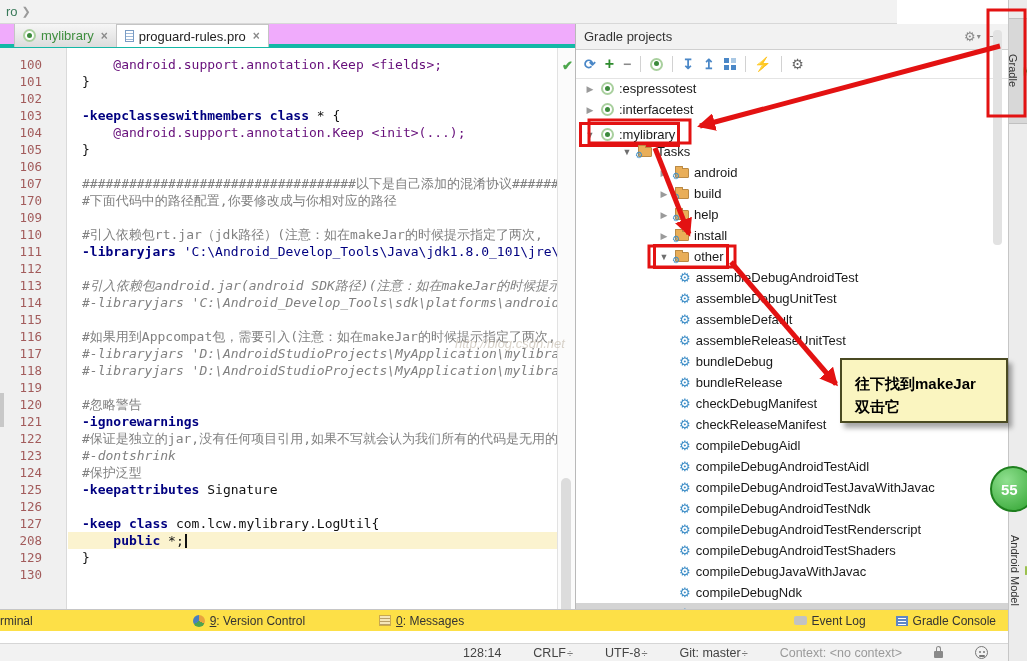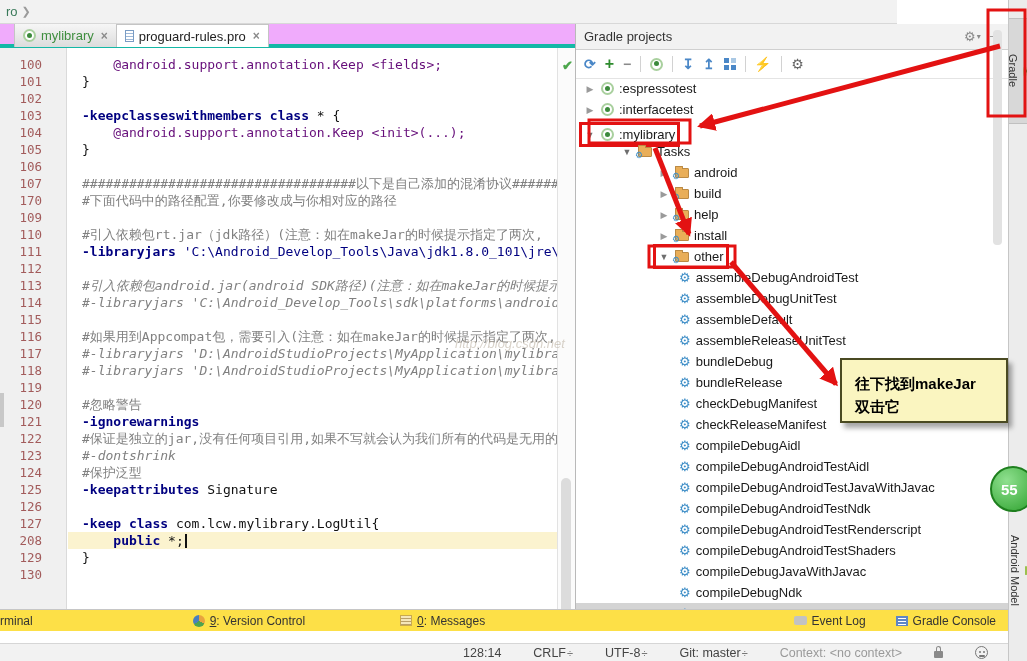--- a/index.html
+++ b/index.html
@@ -428,21 +428,21 @@
 </div>
 
 <div id="bottom-toolbar">
   <span class="bt-item" style="margin-left:0">
     <span>rminal</span>
   </span>
   <span class="bt-item" style="margin-left:120px">
     <span class="vc-icon"></span>
     <span><span class="mn">9</span><span>: Version Control</span></span>
   </span>
-  <span class="bt-item" style="margin-left:55px">
+  <span class="bt-item" style="margin-left:34px">
     <span class="msg-icon"></span>
     <span><span class="mn">0</span><span>: Messages</span></span>
   </span>
   <span style="flex:1"></span>
   <span class="bt-item" style="margin-right:30px">
     <span class="bubble-icon"></span>
     <span>Event Log</span>
   </span>
   <span class="bt-item" style="margin-right:12px">
     <span class="console-icon"></span>

